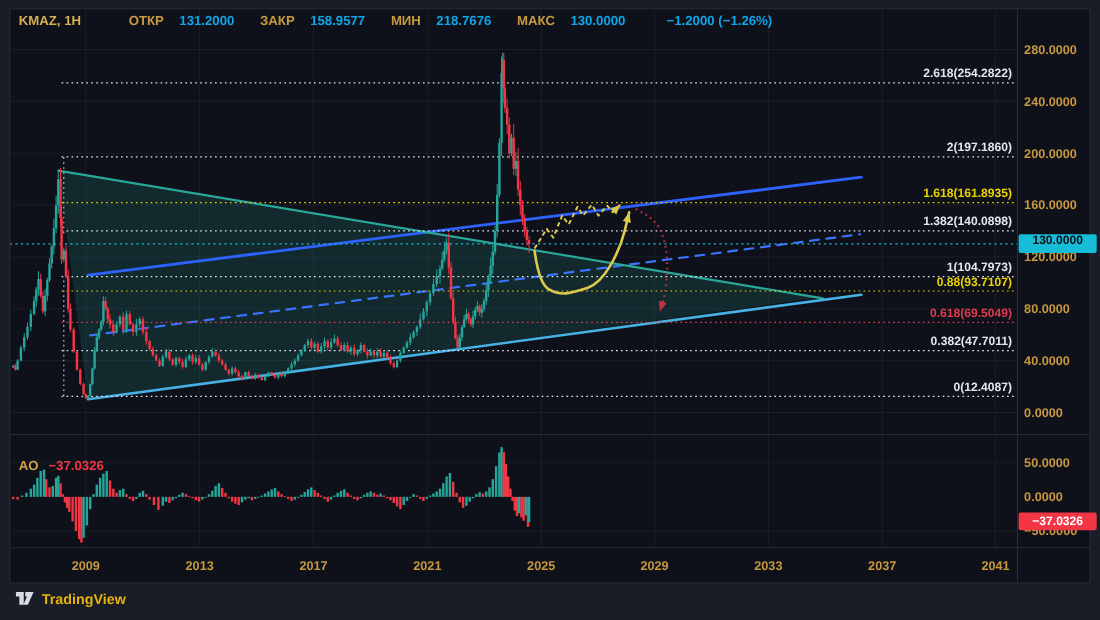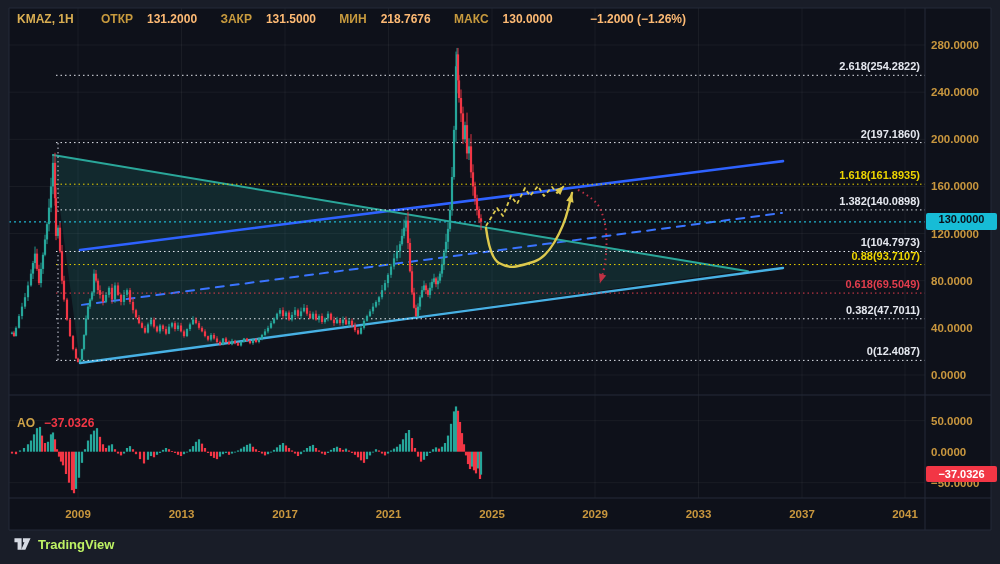--- a/index.html
+++ b/index.html
@@ -2,32 +2,32 @@
 <html><head>
 <meta charset="utf-8">
 <style>
   html,body{margin:0;padding:0;background:#191d28;}
   #app{position:relative;width:1000px;height:564px;background:#191d28;overflow:hidden;
        font-family:"Liberation Sans",sans-serif;}
   #chart-svg{position:absolute;left:0;top:0;}
   svg text{font-family:"Liberation Sans","DejaVu Sans",sans-serif;font-weight:700;}
   .legend{position:absolute;left:17px;top:12px;font:700 12px "Liberation Sans",sans-serif;
           color:#cfa348;white-space:nowrap;z-index:5;}
-  .legend .sym{color:#d9ae52;margin-right:4px;}
+  .legend .sym{color:#d9ae52;margin-right:20px;}
   .legend .lbl{margin-left:20px;color:#c79a3e;}
-  .legend .val{color:#fdba74;padding-left:14px;}
+  .legend .val{color:#0ea5e9;padding-left:14px;}
   .ao-legend{position:absolute;left:17px;top:416px;font:700 12px "Liberation Sans",sans-serif;
              color:#cfa348;z-index:5;}
   .ao-legend .val{color:#f23645;margin-left:9px;}
   .badge{position:absolute;left:926px;width:71px;height:17px;line-height:17px;text-align:center;
          font:700 11px "Liberation Sans",sans-serif;border-radius:2px;z-index:6;}
   #price-badge{top:213px;background:#17bcd6;color:#0a0f18;}
   #ao-badge{top:466px;background:#f23645;color:#ffffff;height:16px;line-height:16px;}
   .wm{position:absolute;left:14px;top:537px;display:flex;align-items:center;gap:7px;
-      color:#bef264;font:700 13px "Liberation Sans",sans-serif;z-index:5;}
+      color:#eab308;font:700 13px "Liberation Sans",sans-serif;z-index:5;}
 </style>
 </head>
 <body>
 
 <div id="app">
 
   <svg id="chart-svg" width="1000" height="564" viewBox="0 0 1000 564">
       <rect x="9" y="8" width="982" height="522" fill="#0e111a"></rect>
       <defs>
         <clipPath id="cpMain">
@@ -658,21 +658,21 @@
         <text x="595" y="518" text-anchor="middle" font-size="11.5" fill="#c9973e">2029</text>
         <text x="698.5" y="518" text-anchor="middle" font-size="11.5" fill="#c9973e">2033</text>
         <text x="802" y="518" text-anchor="middle" font-size="11.5" fill="#c9973e">2037</text>
         <text x="905" y="518" text-anchor="middle" font-size="11.5" fill="#c9973e">2041</text>
       </g>
     </svg>
 
   <div class="legend">
     <span class="sym">KMAZ, 1Н</span>
     <span class="lbl">ОТКР</span><span class="val">131.2000</span>
-    <span class="lbl">ЗАКР</span><span class="val">131.5000</span>
+    <span class="lbl">ЗАКР</span><span class="val">158.9577</span>
     <span class="lbl">МИН</span><span class="val">218.7676</span>
     <span class="lbl">МАКС</span><span class="val">130.0000</span>
     <span class="lbl val">−1.2000 (−1.26%)</span>
   </div>
 
   <div class="ao-legend">
     <span>AO</span><span class="val">−37.0326</span>
   </div>
 
   <div id="price-badge" class="badge">130.0000</div>

